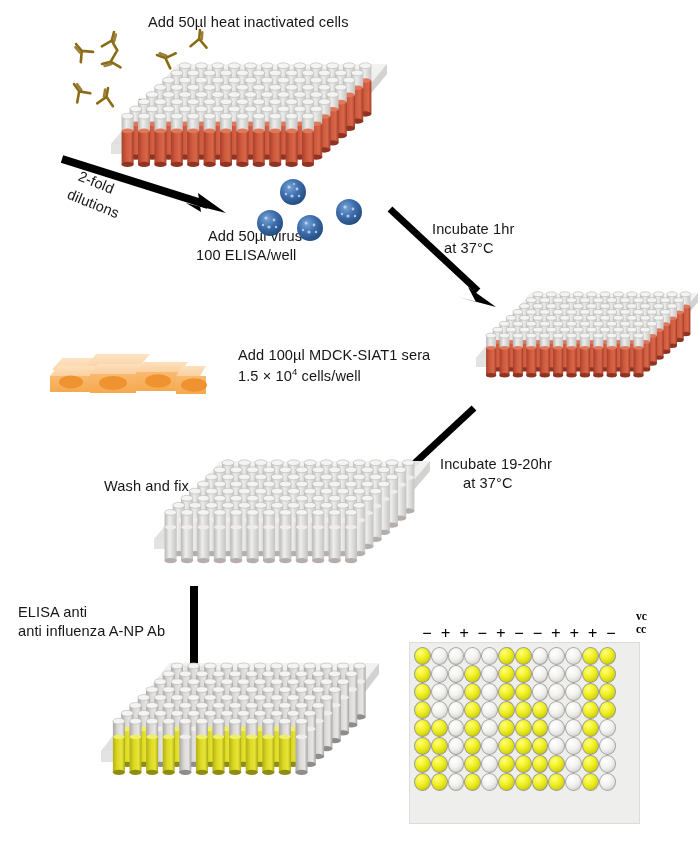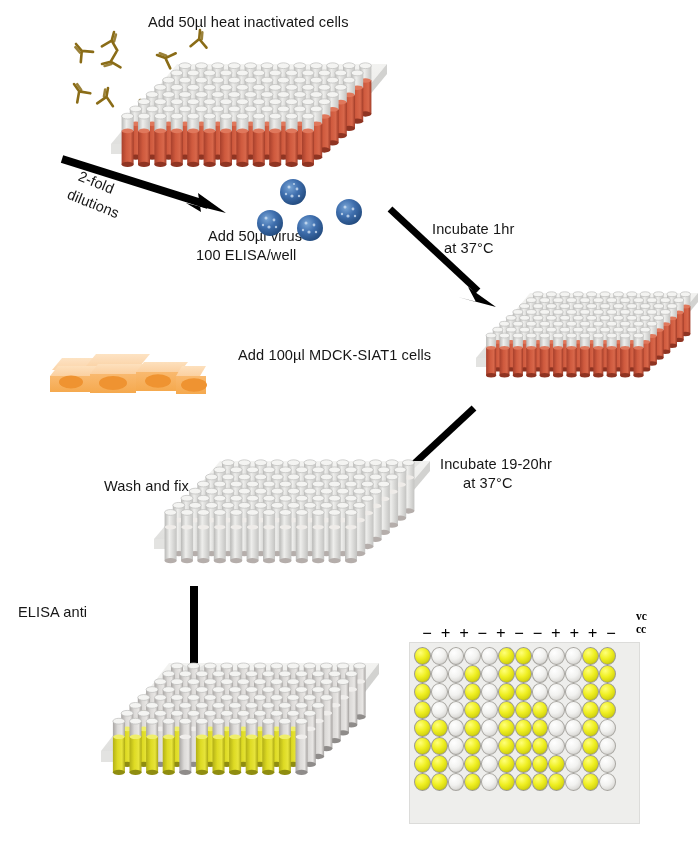--- a/index.html
+++ b/index.html
@@ -26,28 +26,30 @@
 
   <div class="lbl" style="left:82px;top:168px;transform:rotate(22deg);transform-origin:left top;">2-fold</div>
   <div class="lbl" style="left:71px;top:186px;transform:rotate(22deg);transform-origin:left top;">dilutions</div>
 
   <div class="lbl" style="left:196px;top:228px;margin-left:12px;">Add 50µl virus</div>
   <div class="lbl" style="left:196px;top:247px;">100 ELISA/well</div>
 
   <div class="lbl" style="left:432px;top:221px;">Incubate 1hr</div>
   <div class="lbl" style="left:444px;top:240px;">at 37°C</div>
 
-  <div class="lbl" style="left:238px;top:347px;">Add 100µl MDCK-SIAT1 cells</div>
+  <div class="lbl" style="left:238px;top:347px;">Add 100µl MDCK-SIAT1 sera</div>
+  <div class="lbl" style="left:238px;top:366px;"><span>1.5 × 10</span><span class="sup">4</span><span> cells/well</span></div>
 
   <div class="lbl" style="left:440px;top:456px;">Incubate 19-20hr</div>
   <div class="lbl" style="left:463px;top:475px;">at 37°C</div>
 
   <div class="lbl" style="left:104px;top:478px;">Wash and fix</div>
 
   <div class="lbl" style="left:18px;top:604px;">ELISA anti</div>
+  <div class="lbl" style="left:18px;top:623px;">anti influenza A-NP Ab</div>
 
   <div class="svgwrap" style="left:52px;top:22px;">
     <svg width="170" height="120" viewBox="0 0 170 120">
       <g id="abdefs"></g>
       <g stroke="#8a6c17" stroke-width="2.6" fill="none" stroke-linecap="round">
 
         <g transform="translate(24,22) rotate(-40)">
           <path d="M0,0 L0,9 M0,9 L-8,17 M0,9 L8,17"></path>
             <path d="M-2.5,2 L-2.5,9" opacity=".85"></path>
         </g>

